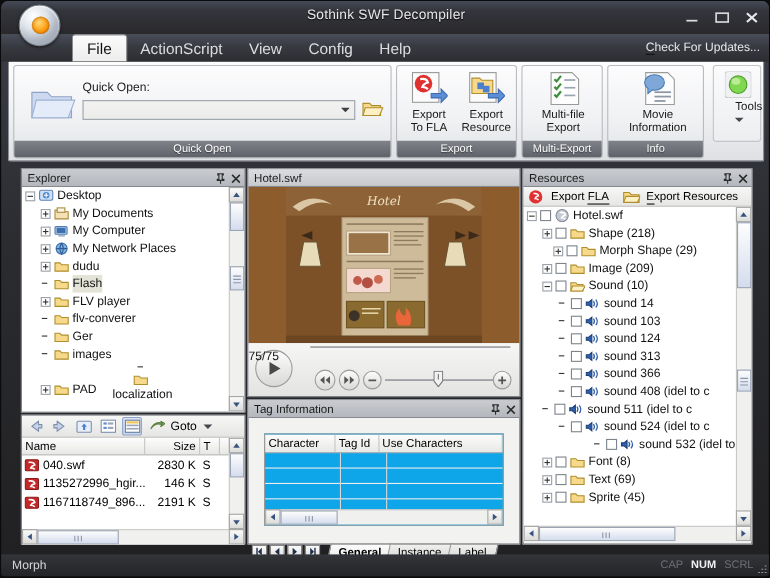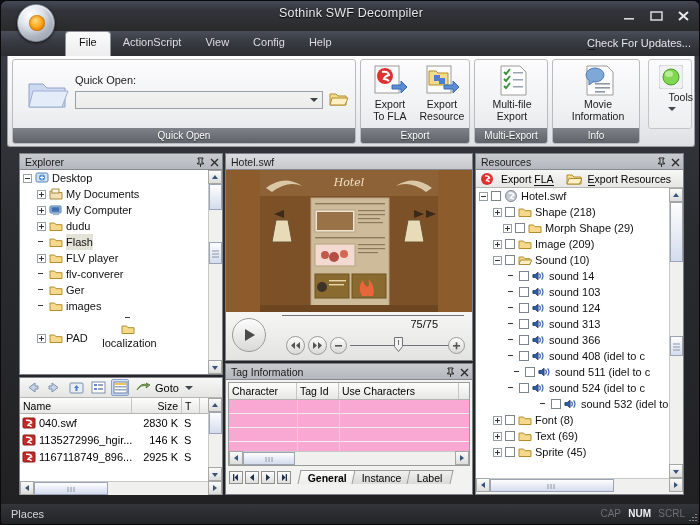--- a/index.html
+++ b/index.html
@@ -52,21 +52,21 @@
   .wb { width:15px; height:14px; position:relative; cursor:default; }
   .wb svg { position:absolute; left:0; top:0; }
 
   
   .menubar {
     position:absolute; left:0; top:30px; width:700px; height:25px;
     background: linear-gradient(180deg,#4a4e59 0%, #383a41 45%, #2c2d31 100%);
   }
   .menutabs { position:absolute; left:64px; top:0; display:flex; height:25px; }
   .mtab {
-    padding:5px 12px 0 12px; height:25px; color:#dcdde1; font-size:11px;
+    padding:5px 12px 0 12px; height:25px; color:#dcdde1; font-size:14px;
   }
   .mtab.active {
     background:linear-gradient(180deg,#fbfbfb 0%, #ededed 100%);
     color:#111; border-radius:4px 4px 0 0;
     border:1px solid #8e9097; border-bottom:none;
     padding:4px 13px 0 13px;
   }
   .updates {
     position:absolute; right:10px; top:6px; color:#e4e5e9; font-size:11px;
   }
@@ -396,20 +396,28 @@
           <span class="">My Documents</span>
         </div>
         <div class="trow" style="padding-left: 17px;">
           <span class="exp plus"></span>
           <svg class="ficon" width="14" height="12" viewBox="0 0 14 12">
             <rect x="1" y="2" width="11" height="7" rx="1" fill="#b9cfe8" stroke="#4d7ab0"></rect>
             <rect x="2.5" y="3.2" width="8" height="4.6" fill="#3d6fae"></rect>
             <rect x="4" y="9.5" width="6" height="1.6" fill="#9db4cc"></rect>
           </svg>
           <span class="">My Computer</span>
+        </div>
+        <div class="trow" style="padding-left: 17px;">
+          <span class="exp plus"></span>
+          <svg class="ficon" width="14" height="12" viewBox="0 0 14 12">
+            <circle cx="7" cy="6" r="5" fill="#7fb2e0" stroke="#3d6fae"></circle>
+            <path d="M2 6 h10 M7 1 q3 5 0 10 q-3 -5 0 -10" stroke="#2f5c96" fill="none"></path>
+          </svg>
+          <span class="">My Network Places</span>
         </div>
         <div class="trow" style="padding-left: 17px;">
           <span class="exp plus"></span>
           <svg class="ficon" width="14" height="12" viewBox="0 0 14 12">
             <path d="M1 3 L5.5 3 L7 4.7 L13 4.7 L13 10.5 L1 10.5 Z" fill="#f6d98a" stroke="#b08e2e"></path>
           </svg>
           <span class="">dudu</span>
         </div>
         <div class="trow" style="padding-left: 17px;">
           <span class="exp none"></span>
@@ -536,21 +544,21 @@
             <div style="width:18px;padding-left:2px;">S</div>
           </div>
           <div class="lv-row">
             <div style="width:112px;display:flex;align-items:center;overflow:hidden;padding-left:2px;">
               <svg class="ficon" width="13" height="12" viewBox="0 0 13 12">
                 <rect x="0.5" y="1" width="12" height="10" rx="1" fill="#c42828" stroke="#8c1b1b"></rect>
                 <path d="M3.5 3.3 q5 -0.6 5.6 2.4 q-3 0.8 -3.6 2.6 q2.4 0 3.6 1.4" stroke="#fff" stroke-width="1.5" fill="none"></path>
               </svg>
               <span>1167118749_896...</span>
             </div>
-            <div style="width:50px;text-align:right;padding-right:4px;">2925 K</div>
+            <div style="width:50px;text-align:right;padding-right:4px;">2191 K</div>
             <div style="width:18px;padding-left:2px;">S</div>
           </div>
           <div class="lv-row">
             <div style="width:112px;display:flex;align-items:center;overflow:hidden;padding-left:2px;">
               <span></span>
             </div>
             <div style="width:50px;text-align:right;padding-right:4px;"></div>
             <div style="width:18px;padding-left:2px;"></div>
           </div>
         </div>
@@ -632,21 +640,21 @@
         <rect x="34" y="135" width="178" height="7" fill="#6b4620"></rect>
       </svg>
     </div>
     <div class="pv-ctrl" style="height:48px;">
       <div class="circbtn" style="left:6px; top:6px; width:34px; height:34px;">
         <svg width="18" height="18">
             <path d="M5 3 L15 9 L5 15 Z" fill="#4a4a4a"></path>
           </svg>
       </div>
       <div style="position:absolute; left:56px; top:3px; right:8px; height:1px; background:#6f7279;"></div>
-      <div style="position:absolute; left:0; top:6px; width:212px; text-align:right; font-size:11px; color:#111;">75/75</div>
+      <div style="position:absolute; left:0; top:6px; width:212px; text-align:left; font-size:11px; color:#111;">75/75</div>
       <div class="circbtn" style="left:60px; top:24px; width:19px; height:19px;">
         <svg width="13" height="11">
             <path d="M6 2 L6 9 L2 5.5 Z M11 2 L11 9 L7 5.5 Z" fill="#555"></path>
           </svg>
       </div>
       <div class="circbtn" style="left:82px; top:24px; width:19px; height:19px;">
         <svg width="13" height="11">
             <path d="M2 2 L2 9 L6 5.5 Z M7 2 L7 9 L11 5.5 Z" fill="#555"></path>
           </svg>
       </div>
@@ -676,21 +684,21 @@
       <span>Tag Information</span>
       <div class="hdr-btns">
         <svg width="9" height="11">
             <path d="M2 1 h5 v1 h-1 v4 h1.5 v1 h-6 v-1 h1.5 v-4 h-1 z M4.5 7 v3" stroke="#2c2c2c" fill="none"></path>
           </svg>
         <svg width="9" height="9">
             <path d="M1 1 L8 8 M8 1 L1 8" stroke="#2c2c2c" stroke-width="1.4"></path>
           </svg>
       </div>
     </div>
-    <div style="position:relative; height:84px; background:#f9a8d4; margin:2px; border:1px solid #9a9a98; overflow:hidden;">
+    <div style="position:relative; height:84px; background:#0ea5e9; margin:14px; border:1px solid #9a9a98; overflow:hidden;">
       <div class="lv-hdr" id="taginfo-header" style="height:17px;">
           <div style="width: 68px;">Character</div>
           <div style="width: 42px;">Tag Id</div>
           <div style="width: 120px;">Use Characters</div>
         </div>
       <div id="taginfo-rows">
         <div style="height:14px;border-bottom:1px solid #eee;"></div>
         <div style="height:14px;border-bottom:1px solid #eee;"></div>
         <div style="height:14px;border-bottom:1px solid #eee;"></div>
         <div style="height:14px;border-bottom:1px solid #eee;"></div>
@@ -866,21 +874,21 @@
         </div>
         <div class="trow" style="padding-left: 31px;">
           <span class="exp none"></span>
           <span class="cbx"></span>
           <svg class="ficon" width="15" height="12" viewBox="0 0 15 12">
             <path d="M1 4.5 L3.5 4.5 L6.5 2 L6.5 10 L3.5 7.5 L1 7.5 Z" fill="#2f5fa8" stroke="#1d3f77"></path>
             <path d="M8 3.5 q2 2.5 0 5 M10.3 2.2 q3 4 0 7.6" stroke="#2f5fa8" stroke-width="1.2" fill="none"></path>
           </svg>
           <span>sound 408 (idel to c</span>
         </div>
-        <div class="trow" style="padding-left: 37px;">
+        <div class="trow" style="padding-left: 16px;">
           <span class="exp none"></span>
           <span class="cbx"></span>
           <svg class="ficon" width="15" height="12" viewBox="0 0 15 12">
             <path d="M1 4.5 L3.5 4.5 L6.5 2 L6.5 10 L3.5 7.5 L1 7.5 Z" fill="#2f5fa8" stroke="#1d3f77"></path>
             <path d="M8 3.5 q2 2.5 0 5 M10.3 2.2 q3 4 0 7.6" stroke="#2f5fa8" stroke-width="1.2" fill="none"></path>
           </svg>
           <span>sound 511 (idel to c</span>
         </div>
         <div class="trow" style="padding-left: 31px;">
           <span class="exp none"></span>
@@ -956,21 +964,21 @@
         <div class="sbtn" style="right:0;top:-1px;left:auto;">
           <svg width="12" height="12">
               <path d="M4 3 L4 9 L8 6 Z" fill="#36537f"></path>
             </svg>
         </div>
       </div>
     </div>
   </div>
 
   <div class="statusbar">
-    <div style="position:absolute;left:10px;top:4px;">Places</div>
+    <div style="position:absolute;left:10px;top:4px;">Morph</div>
     <div id="status-indicators">
         <div class="st-ind" style="right: 80px; color: rgb(109, 112, 119); font-weight: normal;">CAP</div>
         <div class="st-ind" style="right: 50px; color: rgb(240, 241, 244); font-weight: bold;">NUM</div>
         <div class="st-ind" style="right: 16px; color: rgb(109, 112, 119); font-weight: normal;">SCRL</div>
       </div>
     <svg style="position:absolute;right:3px;bottom:2px;" width="12" height="12">
       <path d="M10 4 L10 5 M7 7 L7 8 M10 7 L10 8 M4 10 L4 11 M7 10 L7 11 M10 10 L10 11" stroke="#9a9ba0" stroke-width="1.6"></path>
     </svg>
   </div>
 

